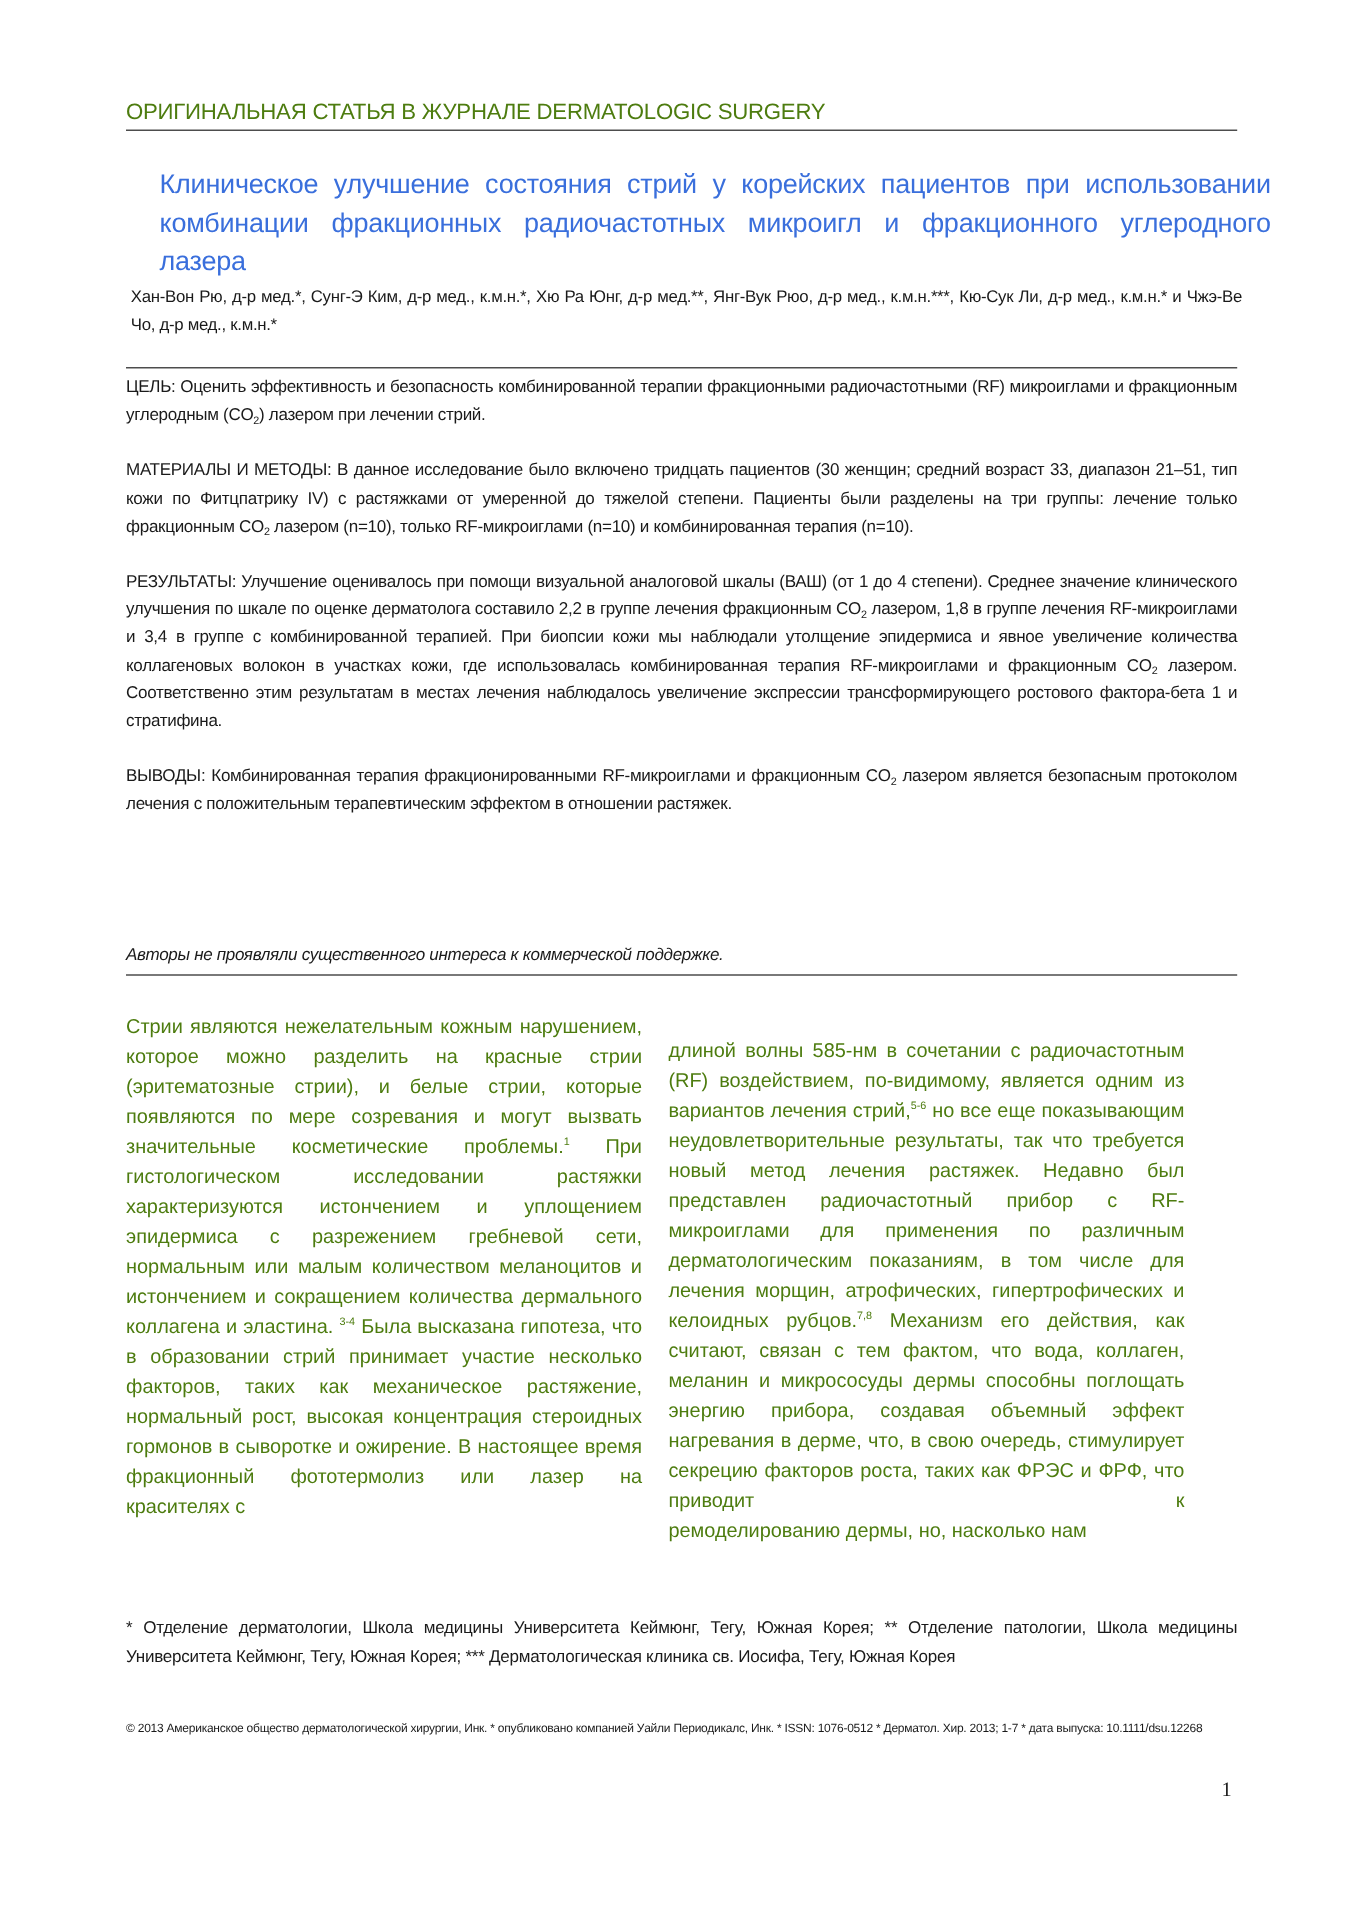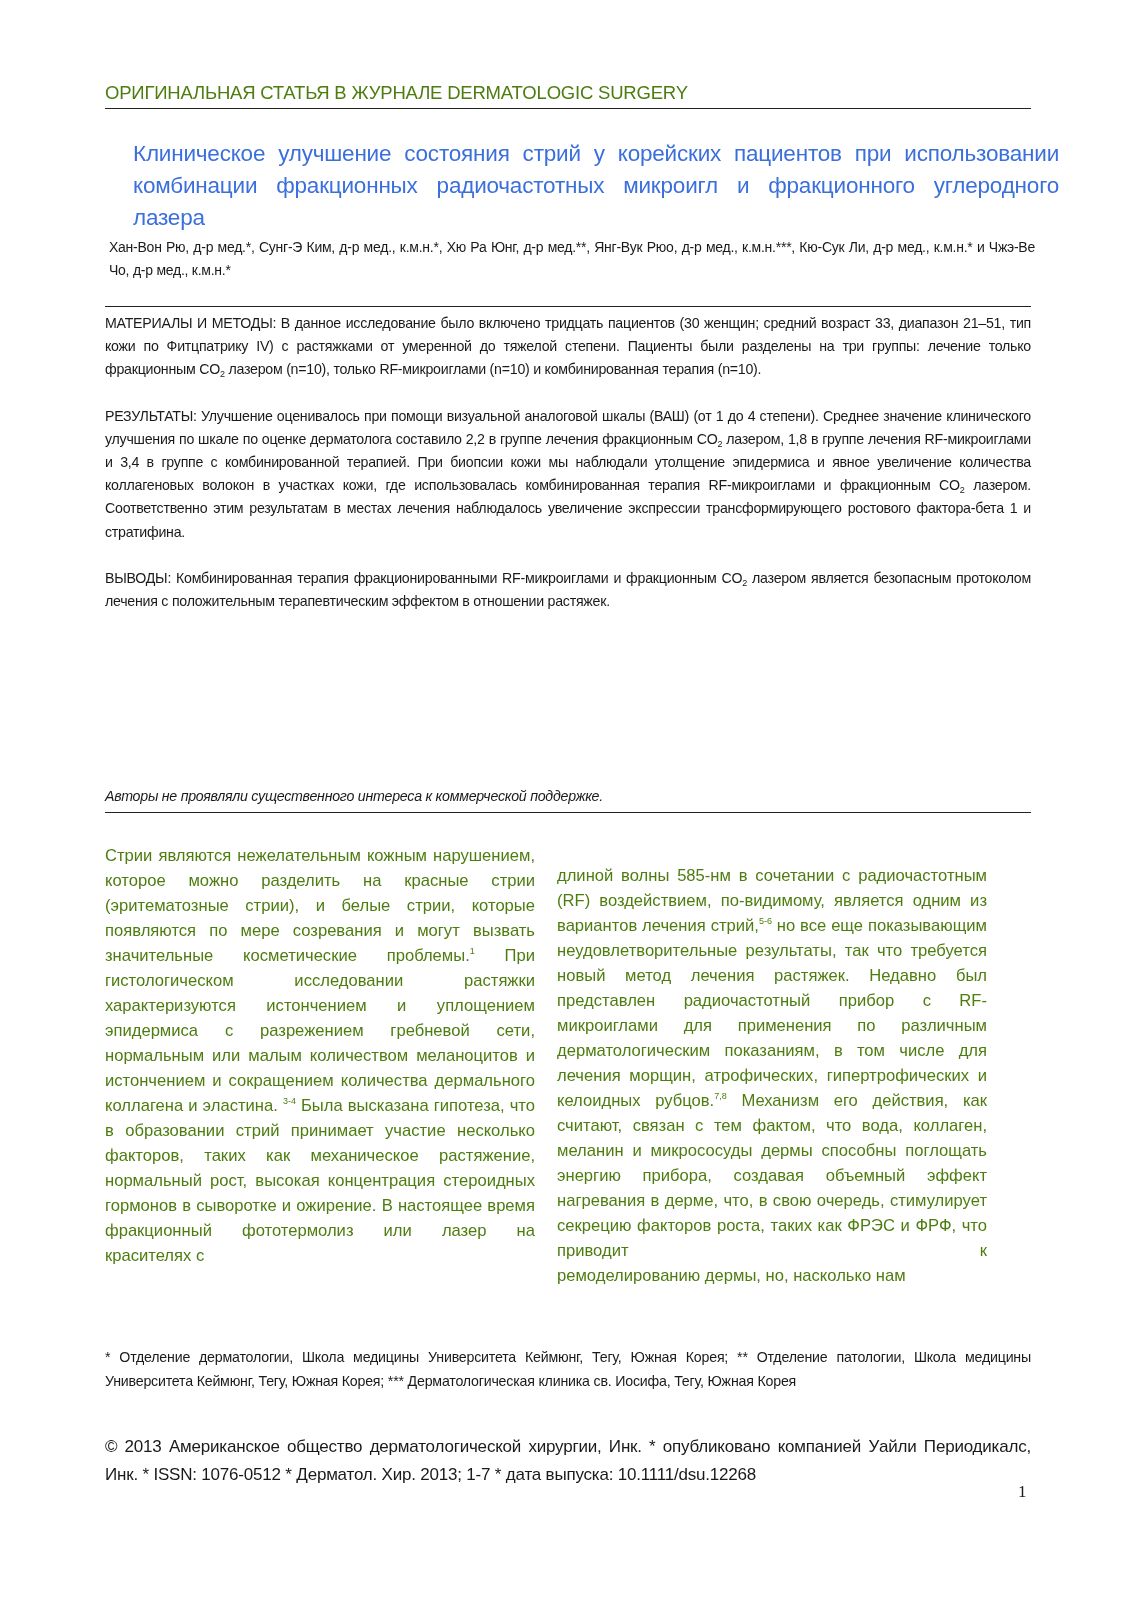--- a/index.html
+++ b/index.html
@@ -22,38 +22,39 @@
   .disclosure { position: absolute; top: 788px; left: 0; font-size: 14.2px; font-style: italic; letter-spacing: -0.25px; text-align: center; }
   .col { position: absolute; top: 843px; width: 430px; font-size: 16.6px; line-height: 25px;
          text-align: justify; text-align-last: justify; color: #4d7c0f; }
   .col.left { left: 0; }
   .col.right { left: 452px; margin-top: 20px; }
   .col .last { text-align-last: left; }
   sup { font-size: 9px; line-height: 0; vertical-align: 7px; }
   sub { font-size: 9px; line-height: 0; vertical-align: -3px; }
   .affil { position: absolute; top: 1345px; left: 0; width: 926px; font-size: 14.2px; line-height: 24px;
            text-align: justify; text-align-last: left; letter-spacing: -0.2px; }
-  .copyright { position: absolute; top: 1433px; left: 0; width: 926px; font-size: 17px; line-height: 28px;
+  .copyright { position: absolute; top: 1433px; left: 0; width: 926px; font-size: 10px; line-height: 16px;
                text-align: justify; text-align-last: left; letter-spacing: -0.2px; }
   .page-number { position: absolute; top: 1482px; left: 913px; font-family: "Liberation Serif", serif; font-size: 17px; }
 </style>
 </head>
 <body>
 
 <div class="page">
 
   <div class="journal-header">ОРИГИНАЛЬНАЯ СТАТЬЯ В ЖУРНАЛЕ DERMATOLOGIC SURGERY</div>
   <div class="rule r1"></div>
 
   <div class="title" style="color: rgb(58, 111, 220);">Клиническое улучшение состояния стрий у корейских пациентов при использовании комбинации фракционных радиочастотных микроигл и фракционного углеродного лазера</div>
   <div class="authors">Хан-Вон Рю, д-р мед.*, Сунг-Э Ким, д-р мед., к.м.н.*, Хю Ра Юнг, д-р мед.**, Янг-Вук Рюо, д-р мед., к.м.н.***, Кю-Сук Ли, д-р мед., к.м.н.* и Чжэ-Ве Чо, д-р мед., к.м.н.*</div>
 
   <div class="rule r2"></div>
 
   <div class="abstract">
+    <p><span>ЦЕЛЬ: Оценить эффективность и безопасность комбинированной терапии фракционными радиочастотными (RF) микроиглами и фракционным углеродным (CO</span><sub>2</sub><span>) лазером при лечении стрий.</span></p>
     <p><span>МАТЕРИАЛЫ И МЕТОДЫ: В данное исследование было включено тридцать пациентов (30 женщин; средний возраст 33, диапазон 21–51, тип кожи по Фитцпатрику IV) с растяжками от умеренной до тяжелой степени. Пациенты были разделены на три группы: лечение только фракционным CO</span><sub>2</sub><span> лазером (n=10), только RF-микроиглами (n=10) и комбинированная терапия (n=10).</span></p>
     <p><span>РЕЗУЛЬТАТЫ: Улучшение оценивалось при помощи визуальной аналоговой шкалы (ВАШ) (от 1 до 4 степени). Среднее значение клинического улучшения по шкале по оценке дерматолога составило 2,2 в группе лечения фракционным CO</span><sub>2</sub><span> лазером, 1,8 в группе лечения RF-микроиглами и 3,4 в группе с комбинированной терапией. При биопсии кожи мы наблюдали утолщение эпидермиса и явное увеличение количества коллагеновых волокон в участках кожи, где использовалась комбинированная терапия RF-микроиглами и фракционным CO</span><sub>2</sub><span> лазером. Соответственно этим результатам в местах лечения наблюдалось увеличение экспрессии трансформирующего ростового фактора-бета 1 и стратифина.</span></p>
     <p><span>ВЫВОДЫ: Комбинированная терапия фракционированными RF-микроиглами и фракционным CO</span><sub>2</sub><span> лазером является безопасным протоколом лечения с положительным терапевтическим эффектом в отношении растяжек.</span></p>
   </div>
 
   <div class="disclosure">Авторы не проявляли существенного интереса к коммерческой поддержке.</div>
   <div class="rule r3"></div>
 
   <div class="col left">
     <div><span>Стрии являются нежелательным кожным нарушением, которое можно разделить на красные стрии (эритематозные стрии), и белые стрии, которые появляются по мере созревания и могут вызвать значительные косметические проблемы.</span><sup>1</sup><span> При гистологическом исследовании растяжки характеризуются истончением и уплощением эпидермиса с разрежением гребневой сети, нормальным или малым количеством меланоцитов и истончением и сокращением количества дермального коллагена и эластина. </span><sup>3-4</sup><span> Была высказана гипотеза, что в образовании стрий принимает участие несколько факторов, таких как механическое растяжение, нормальный рост, высокая концентрация стероидных гормонов в сыворотке и ожирение. В настоящее время фракционный фототермолиз или лазер на</span></div>

